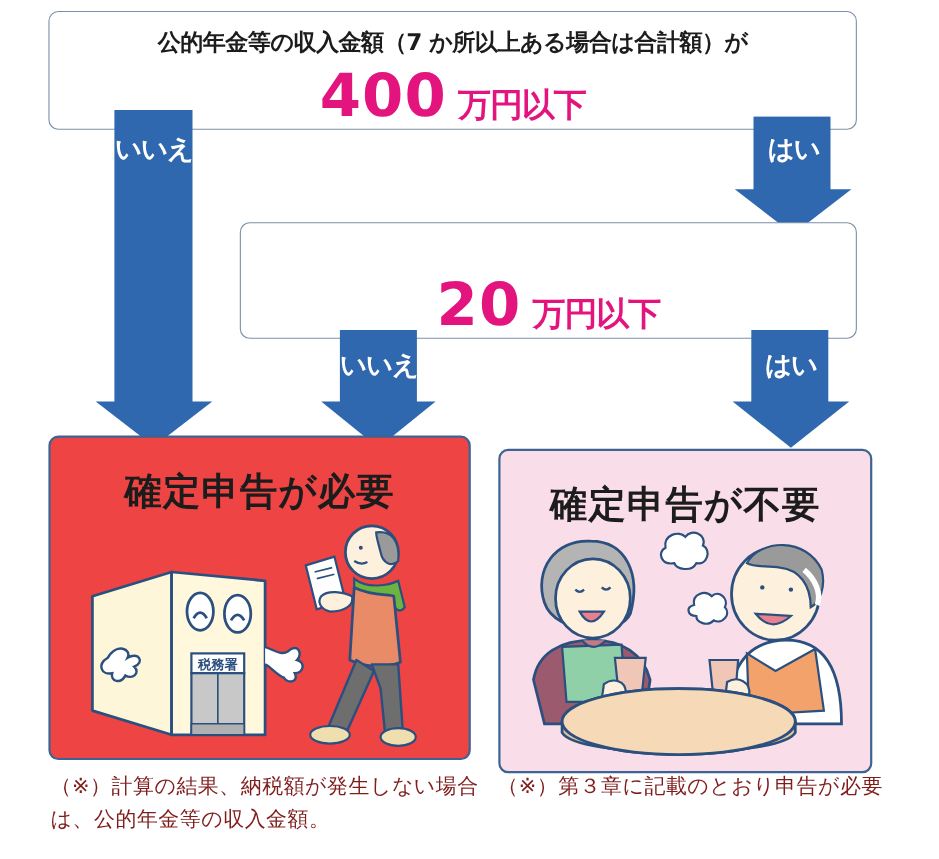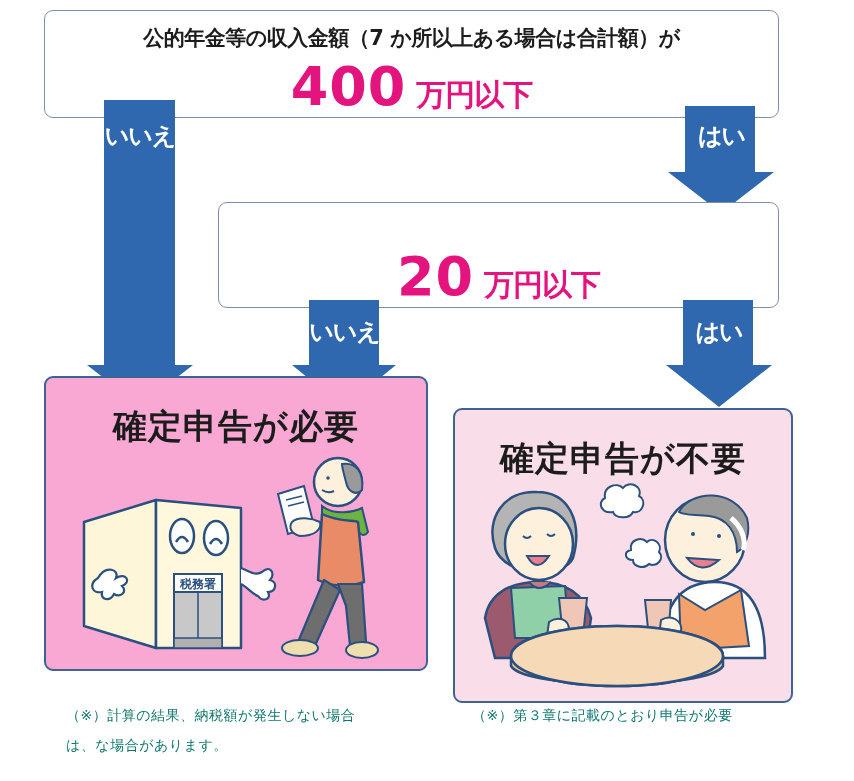--- a/index.html
+++ b/index.html
@@ -20,21 +20,21 @@
     .arrow .head { position: absolute; width: 0; height: 0;
                    border-top-style: solid; border-top-color: #2f68ae;
                    border-left-style: solid; border-left-color: transparent;
                    border-right-style: solid; border-right-color: transparent; }
     .arrow .label { position: absolute; left: 0; right: 0; text-align: center; color: #ffffff;
                     font-weight: bold; font-size: 24px; white-space: nowrap; letter-spacing: -1px; }
 
     .result-box { position: absolute; border: 2.5px solid #3c6393; border-radius: 9px; box-sizing: border-box; }
     .result-title { position: absolute; left: 0; right: 0; text-align: center; font-weight: bold;
                     font-size: 34px; letter-spacing: 1px; color: #1c1c1c; white-space: nowrap; }
-    .note { position: absolute; font-size: 14px; line-height: 30px; color: #0f766e; letter-spacing: 0.5px; margin-left: 20px; }
+    .note { position: absolute; font-size: 19px; line-height: 30px; color: #7f1d1d; letter-spacing: 0.5px; }
     svg { position: absolute; overflow: visible; }
   </style>
 </head>
 <body>
 
 <div class="q-box" style="left:44px; top:10px; width:735px; height:108px;">
   <div class="q-text" style="top:13px;">公的年金等の収入金額（7 か所以上ある場合は合計額）が</div>
   <div class="q-amount" style="top:44px;">
     <span class="num">400</span><span class="unit">万円以下</span>
   </div>
@@ -63,21 +63,21 @@
   <div class="head" style="left:0; top:65px; border-top-width:42px; border-left-width:52.5px; border-right-width:52.5px;"></div>
   <div class="label" style="top:16px;">いいえ</div>
 </div>
 
 <div class="arrow" style="left:666px; top:300px; width:106px; height:108px;">
   <div class="shaft" style="left:17px; top:0; width:70px; height:66px;"></div>
   <div class="head" style="left:0; top:65px; border-top-width:42px; border-left-width:53px; border-right-width:53px;"></div>
   <div class="label" style="top:16px;">はい</div>
 </div>
 
-<div class="result-box" style="left:44px; top:376px; width:384px; height:295px; background:#f9a8d4;">
+<div class="result-box" style="left:44px; top:396px; width:384px; height:295px; background:#ef4444;">
   <div class="result-title" style="top:26px;">確定申告が必要</div>
 
   <svg width="200" height="150" style="left:30px; top:120px;">
 
     <polygon points="8,24 80,2 80,150 8,128" fill="#fdf6d8" stroke="#2b4f7e" stroke-width="2.5" stroke-linejoin="round"></polygon>
 
     <polygon points="80,2 165,10 165,150 80,150" fill="#fff8dc" stroke="#2b4f7e" stroke-width="2.5" stroke-linejoin="round"></polygon>
 
     <ellipse cx="106" cy="38" rx="12" ry="17" fill="#ffffff" stroke="#2b4f7e" stroke-width="2.5"></ellipse>
     <ellipse cx="140" cy="40" rx="12" ry="17" fill="#ffffff" stroke="#2b4f7e" stroke-width="2.5"></ellipse>
@@ -154,17 +154,17 @@
     <path d="M196,142 C206,136 218,142 216,154 C212,164 200,164 194,158 Z" fill="#fdf1dd" stroke="#2b4f7e" stroke-width="2"></path>
 
     <ellipse cx="152" cy="178" rx="106" ry="30" fill="#f6d9b6" stroke="#2b4f7e" stroke-width="2.5"></ellipse>
     <path d="M46,178 L46,188 C60,212 244,212 258,188 L258,178" fill="#e6c49a" stroke="#2b4f7e" stroke-width="2.5"></path>
     <ellipse cx="152" cy="178" rx="106" ry="30" fill="#f6d9b6" stroke="#2b4f7e" stroke-width="2.5"></ellipse>
   </svg>
 </div>
 
 <div class="note" style="left:46px; top:700px; width:400px;">
   <div>（※）計算の結果、納税額が発生しない場合</div>
-  <div>は、な場合があります。</div>
+  <div>は、公的年金等の収入金額。</div>
 </div>
 <div class="note" style="left:452px; top:700px; width:400px;">
   <div>（※）第３章に記載のとおり申告が必要</div>
 </div>
 
 </body></html>

